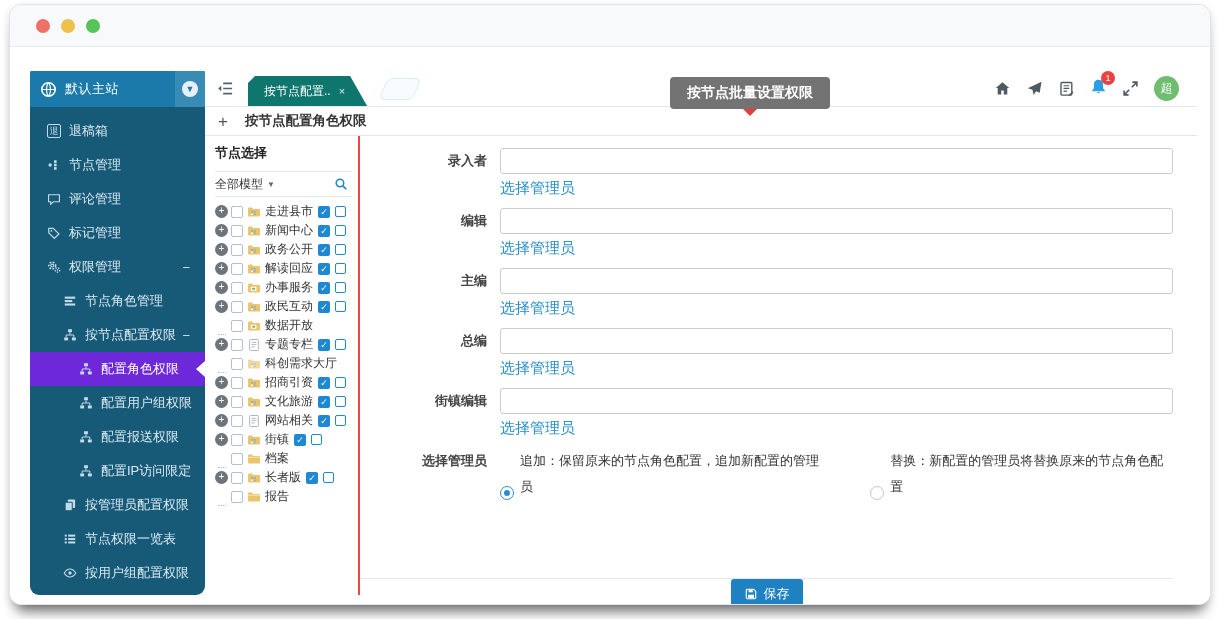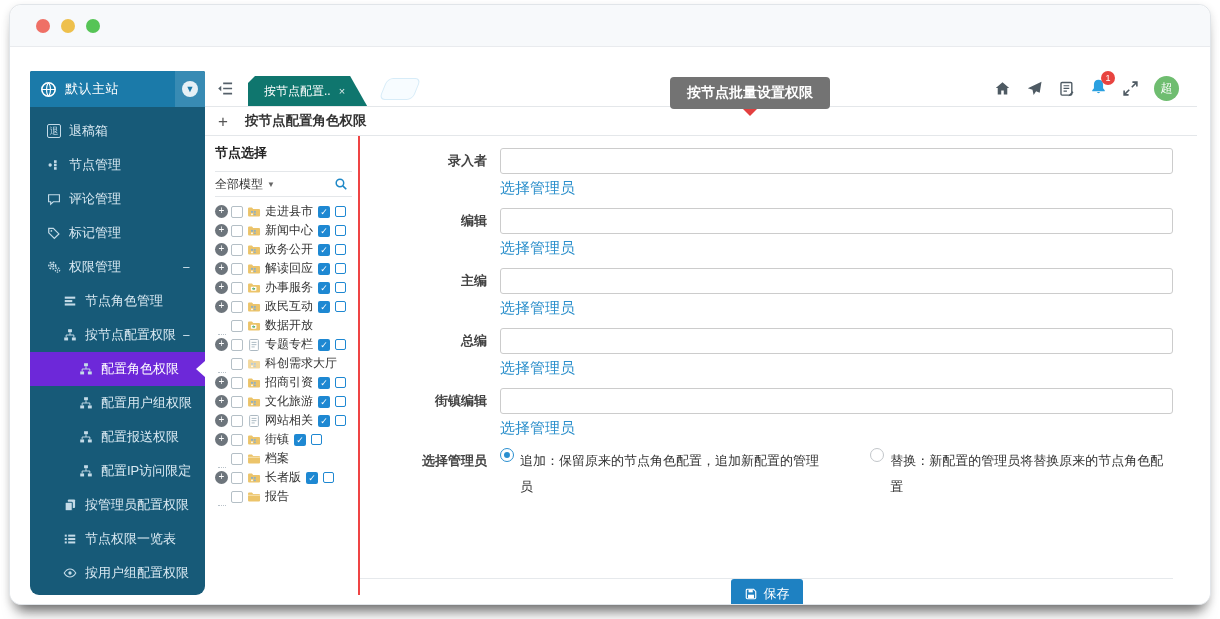--- a/index.html
+++ b/index.html
@@ -94,21 +94,21 @@
   
   .form { flex:1; padding:12px 24px 0 0; display:flex; flex-direction:column; }
   .frow { display:flex; margin-bottom:10px; }
   .flabel { width:140px; text-align:right; padding-right:13px; font-size:13px; font-weight:bold; color:#444;
     line-height:26px; flex-shrink:0; }
   .fctrl { flex:1; }
   .fctrl input { width:100%; height:26px; border:1px solid #ccc; border-radius:3px; font-size:13px; padding:0 8px;
     font-family:"Liberation Sans", sans-serif; outline:none; }
   .sel-link { display:inline-block; color:#2b8fcb; font-size:15px; margin-top:5px; text-decoration:none; cursor:pointer; }
   .cfg-opts { display:flex; align-items:center; gap:42px; line-height:26px; font-size:13px; color:#333; }
-  .ropt { display:flex; align-items:flex-start; gap:6px; cursor:pointer; }
+  .ropt { display:flex; align-items:flex-end; gap:6px; cursor:pointer; }
   .radio { width:14px; height:14px; border-radius:50%; border:1px solid #c2c6ca; background:#fff; position:relative; flex-shrink:0; }
   .radio.on { border-color:#2a8fd0; }
   .radio.on::after { content:""; position:absolute; left:3px; top:3px; width:6px; height:6px; border-radius:50%; background:#2a8fd0; }
   .form-footer { margin-top:68px; border-top:1px solid #e6e9ec; text-align:center; }
   .save-btn { display:inline-flex; align-items:center; gap:6px; background:#1e81c2; color:#fff; border:none;
     border-radius:3px; font-size:13px; padding:6px 13px; cursor:pointer; font-family:"Liberation Sans", sans-serif; }
   .save-btn svg { width:14px; height:14px; }
 </style>
 </head>
 <body>

